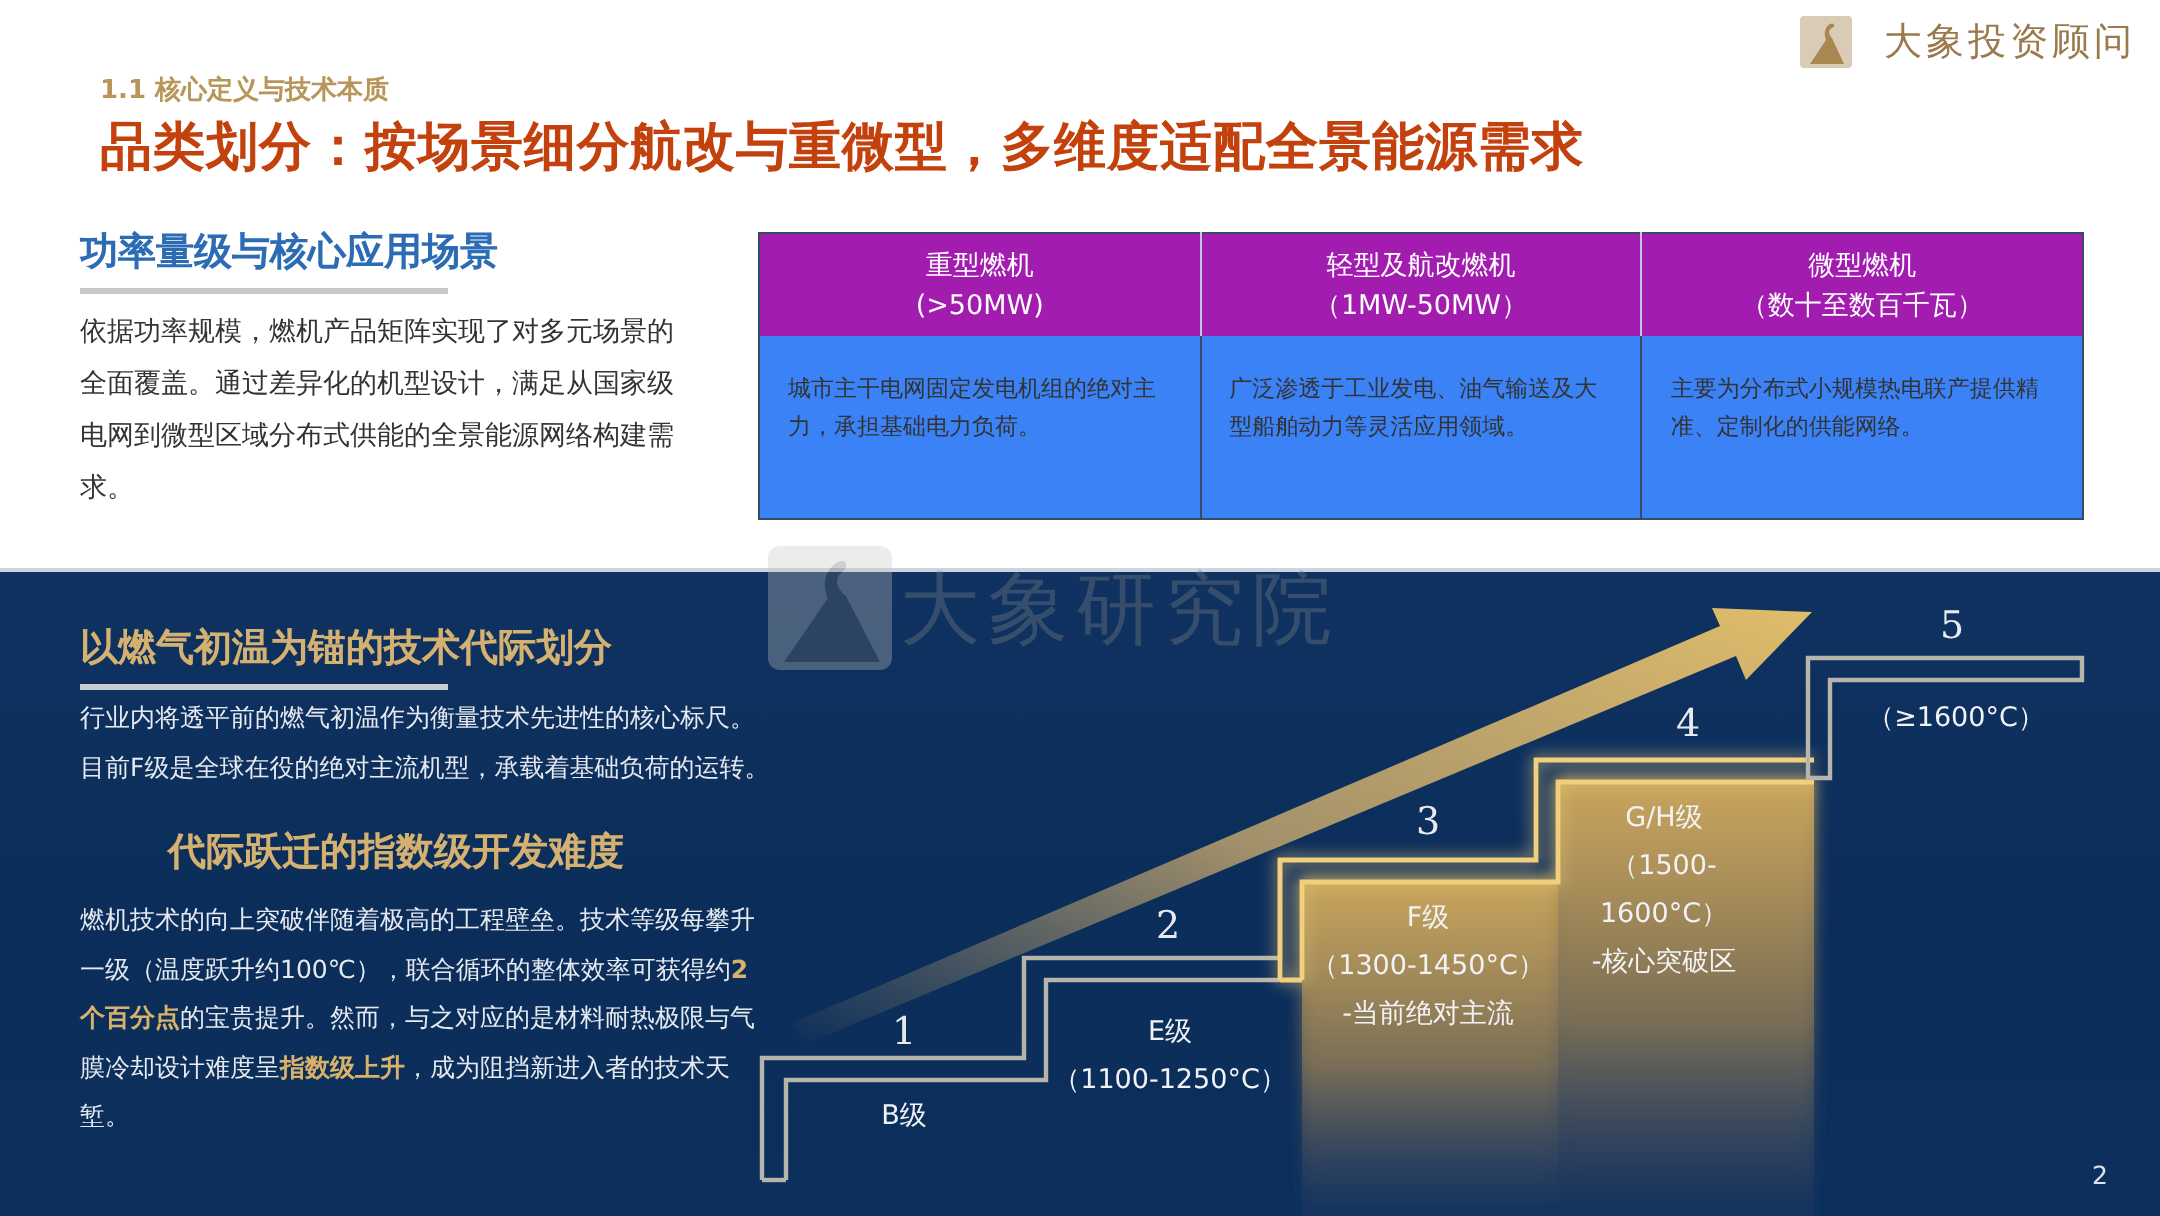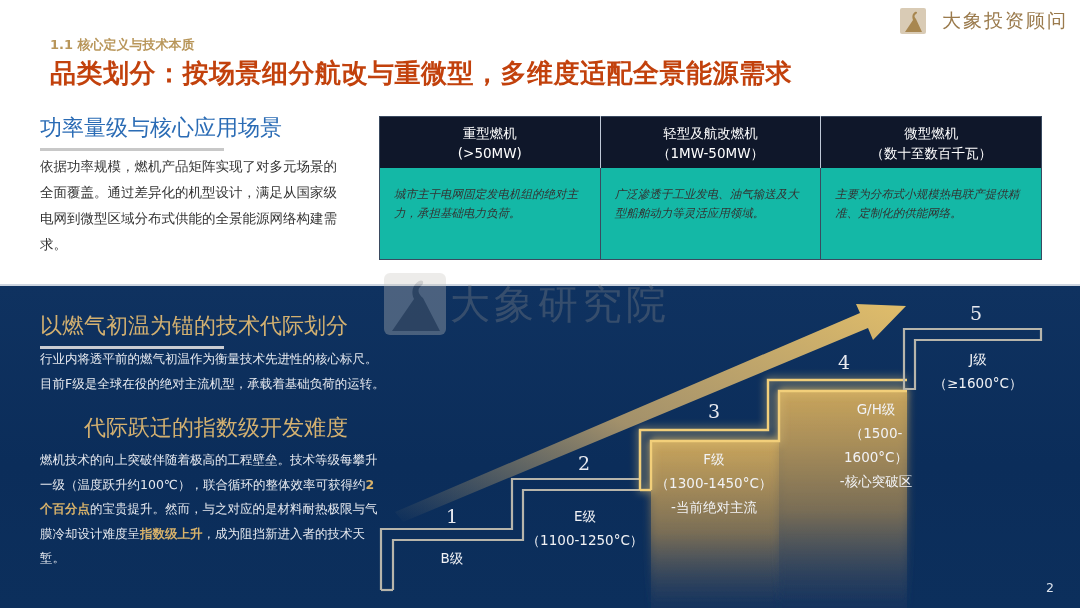--- a/index.html
+++ b/index.html
@@ -6,26 +6,26 @@
   body { width:1080px; height:608px; overflow:hidden; background:#ffffff; position:relative; font-family:"DejaVu Sans","Liberation Sans",sans-serif; }
   .abs { position:absolute; }
   .section-tag { left:50px; top:36px; font-size:13px; font-weight:bold; color:#b8965a; }
   .page-title { left:50px; top:56px; font-size:26px; font-weight:bold; color:#c2410c; letter-spacing:0.5px; white-space:nowrap; }
   .brand { left:900px; top:8px; display:flex; align-items:center; gap:16px; }
   .brand-logo { width:26px; height:26px; background:#d9cbb5; border-radius:2px; position:relative; overflow:hidden; }
   .brand-text { font-family:"DejaVu Serif","Liberation Serif",serif; font-size:19px; color:#9a7a4c; letter-spacing:2px; }
   .uline { height:3px; background:#c8c8c8; width:184px; }
   .body-dark { left:40px; top:153px; width:305px; font-size:13.5px; line-height:26px; color:#333; }
   table.cmp { position:absolute; left:379px; top:116px; width:663px; border-collapse:collapse; border:1.5px solid #3a4a60; }
-  table.cmp th { background:#0f172a; color:#fff; font-weight:normal; font-size:13.5px; line-height:20px; padding:6px 4px 5px; border-right:1.5px solid #bfc8d6; width:33.3%; }
+  table.cmp th { background:#a21caf; color:#fff; font-weight:normal; font-size:13.5px; line-height:20px; padding:6px 4px 5px; border-right:1.5px solid #bfc8d6; width:33.3%; }
   table.cmp th:last-child { border-right:none; }
-  table.cmp td { background:#14b8a6; color:#333; font-size:11.5px; line-height:19px; padding:17px 14px 26px 14px; vertical-align:top; border-right:1.5px solid #3a4a60; height:48px; text-align:left;font-style:italic;}
+  table.cmp td { background:#3b82f6; color:#333; font-size:11.5px; line-height:19px; padding:17px 14px 26px 14px; vertical-align:top; border-right:1.5px solid #3a4a60; height:48px; text-align:left;}
   table.cmp td:last-child { border-right:none; }
   .band { left:0; top:284px; width:1080px; height:324px; background:linear-gradient(180deg,#0f3260 0%,#0b2d5a 55%,#0c2f5c 100%); border-top:2px solid #cdd5e0; }
-  .h-gold { font-size:22px; font-weight:normal; color:#d4b170; }
+  .h-gold { font-size:19px; font-weight:bold; color:#d4b170; }
   .body-light { font-size:12.5px; line-height:24.5px; color:#e6e9ef; }
   .hl { color:#d8b26a; font-weight:bold; }
   .watermark { left:384px; top:273px; display:flex; align-items:center; gap:4px; opacity:0.32; pointer-events:none; }
   .wm-logo { width:62px; height:62px; background:#c9c6c0; border-radius:6px; position:relative; overflow:hidden; }
   .wm-text { font-family:"DejaVu Serif","Liberation Serif",serif; font-size:40px; color:#8a8a8a; letter-spacing:4px; }
   .stepnum { font-family:"DejaVu Serif","Liberation Serif",serif; font-size:19px; color:#e8eaf0; text-align:center; width:30px; }
   .steplabel { color:#f1f2f5; font-size:13.5px; line-height:24px; text-align:center; }
   .pageno { left:1046px; top:580px; font-size:12.5px; color:#dde3ec; }
 </style>
 </head>
@@ -150,23 +150,22 @@
 </div>
 <div class="abs steplabel" style="left:524px;top:494px;width:122px;margin-top:10px;">
   <div>E级</div>
   <div>（1100-1250°C）</div>
 </div>
 <div class="abs steplabel" style="left:652px;top:447px;width:124px;">
   <div>F级</div>
   <div>（1300-1450°C）</div>
   <div>-当前绝对主流</div>
 </div>
-<div class="abs steplabel" style="left:780px;top:397px;width:104px;padding-left:44px;">
+<div class="abs steplabel" style="left:780px;top:397px;width:104px;">
   <div>G/H级</div>
   <div>（1500-1600°C）</div>
   <div>-核心突破区</div>
 </div>
 <div class="abs steplabel" style="left:916px;top:347px;width:124px;">
-  <div>J级</div>
   <div>（≥1600°C）</div>
 </div>
 
 <div class="abs pageno">2</div>
 
 </body></html>

